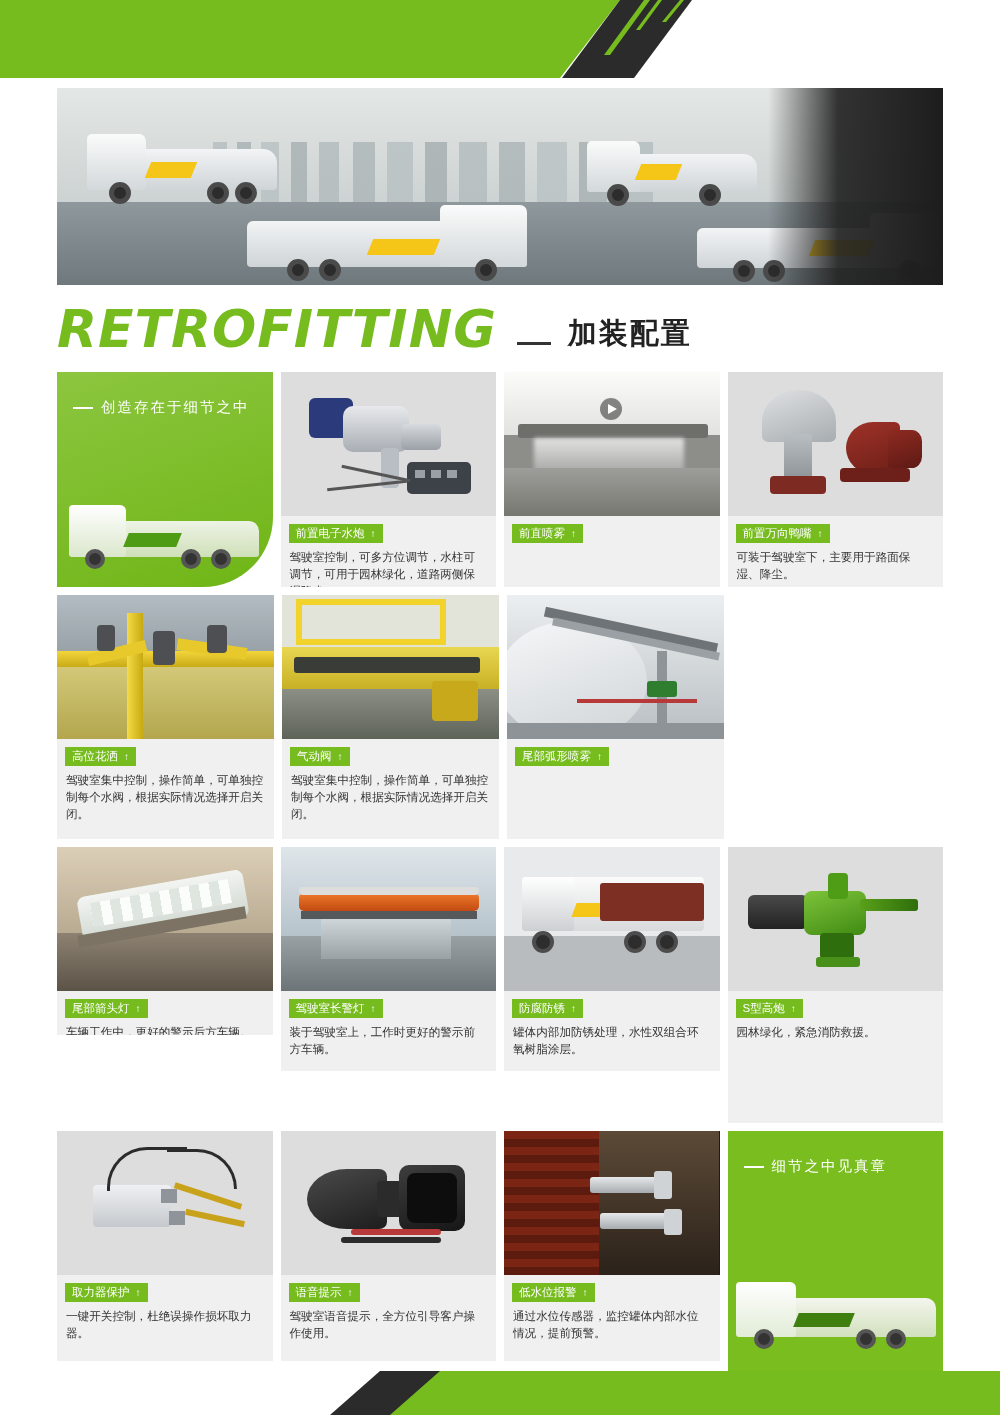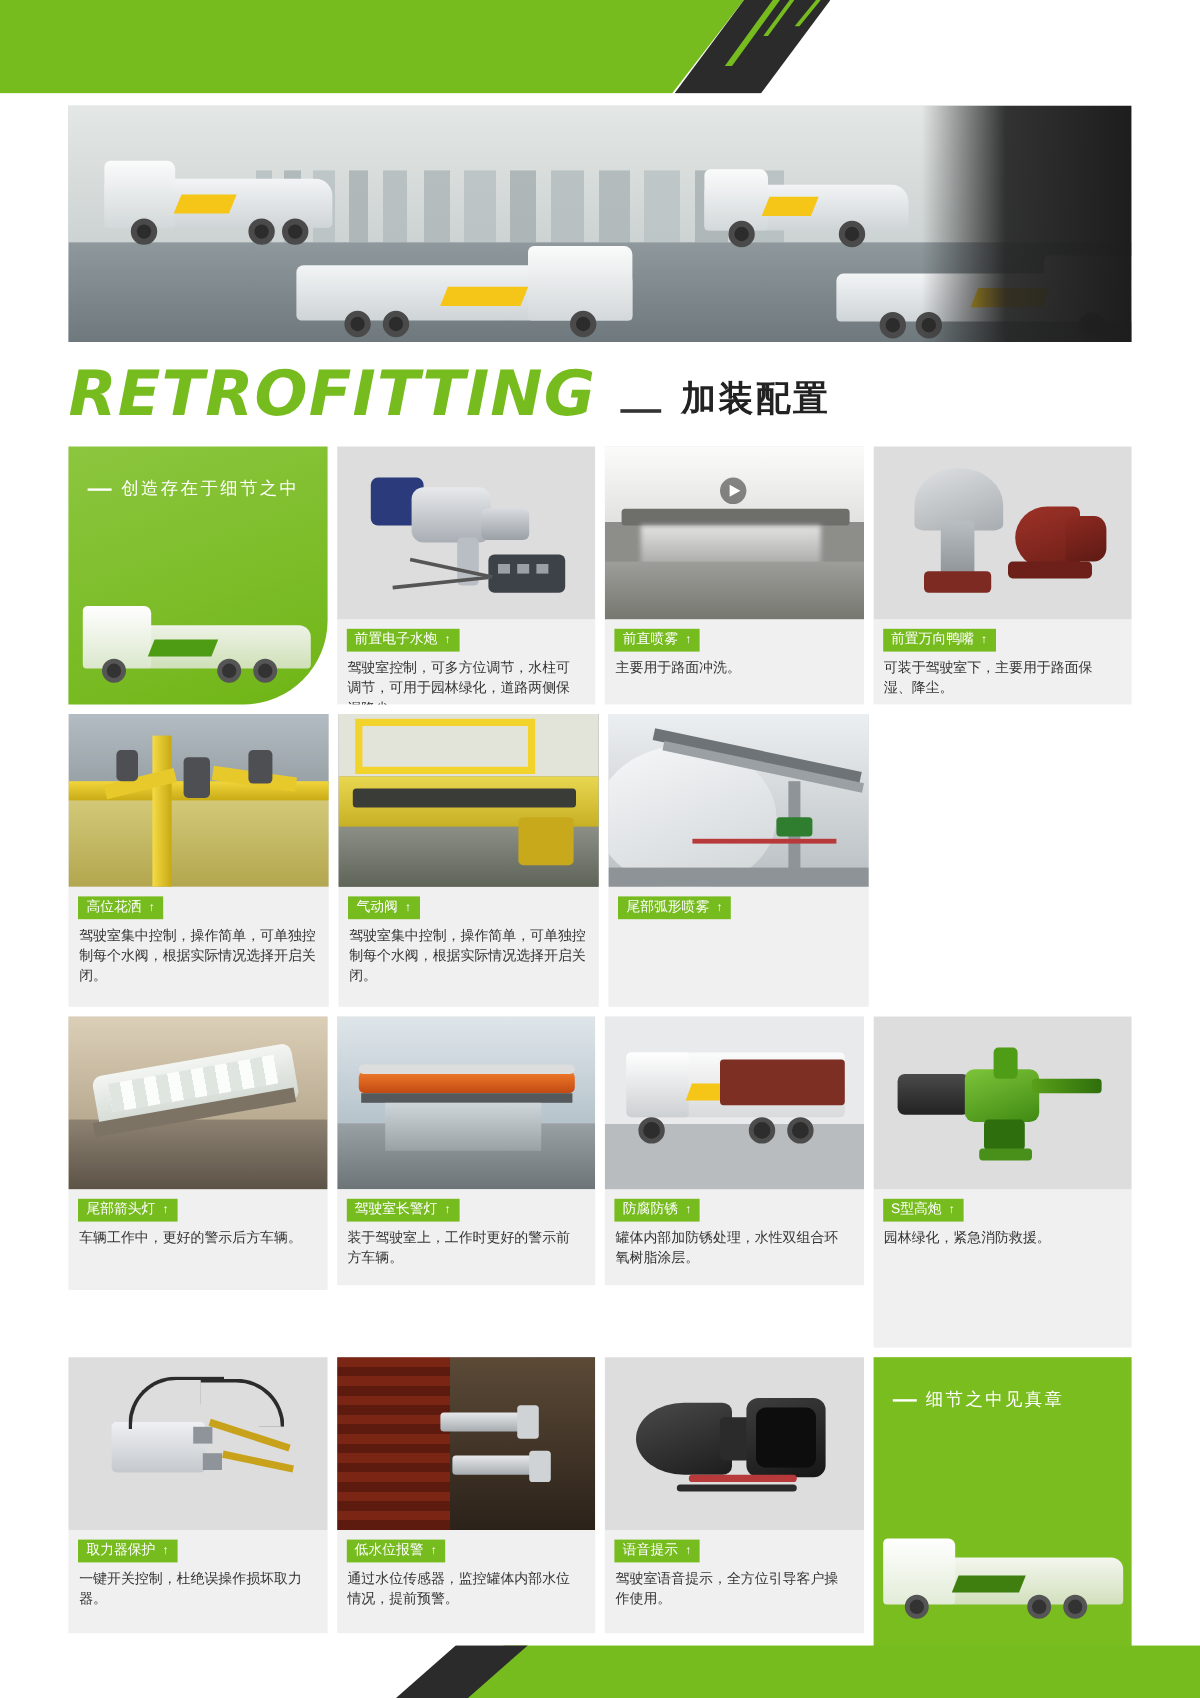--- a/index.html
+++ b/index.html
@@ -346,21 +346,20 @@
           <div class="obj" style="left:0;top:0;width:100%;height:44%;background:linear-gradient(180deg,#fbfbfa,#e2e3e0);"></div>
           <div class="obj" style="left:14px;top:52px;width:190px;height:14px;background:#6e6f6b;border-radius:3px;"></div>
           <div class="obj" style="left:30px;top:66px;width:150px;height:40px;background:linear-gradient(180deg,rgba(255,255,255,.75),rgba(255,255,255,.15));filter:blur(2px);"></div>
           <div class="obj" style="left:0;top:96px;width:100%;height:48px;background:linear-gradient(180deg,#9d9e9a,#76776f);"></div>
           <div class="obj" style="left:96px;top:26px;width:22px;height:22px;border-radius:50%;background:rgba(0,0,0,.45);"></div>
           <div class="obj" style="left:104px;top:32px;width:0;height:0;border-left:9px solid #fff;border-top:5px solid transparent;border-bottom:5px solid transparent;"></div>
         </div>
         <div class="tag">
           <span>前直喷雾</span><span class="arrow">↑</span>
         </div>
-        <div class="desc">主要用于路面冲洗。</div>
       </div>
 
       <div class="cell" style="height:215px">
         <div class="photo white-bg">
           <div class="obj" style="left:34px;top:18px;width:74px;height:52px;background:linear-gradient(160deg,#dfe1e3,#a7acb0);border-radius:50% 50% 10% 10%/60% 60% 10% 10%;"></div>
           <div class="obj" style="left:56px;top:62px;width:28px;height:46px;background:linear-gradient(180deg,#b9bec2,#8e9397);border-radius:4px;"></div>
           <div class="obj" style="left:42px;top:104px;width:56px;height:18px;background:#7d2a22;border-radius:4px;"></div>
           <div class="obj" style="left:118px;top:50px;width:54px;height:52px;background:linear-gradient(160deg,#9e3228,#6e1f18);border-radius:50% 10% 10% 50%/50% 10% 10% 50%;"></div>
           <div class="obj" style="left:160px;top:58px;width:34px;height:38px;background:linear-gradient(160deg,#8e2a21,#5d1a14);border-radius:6px 30% 30% 6%;"></div>
           <div class="obj" style="left:112px;top:96px;width:70px;height:14px;background:#6d2019;border-radius:4px;"></div>
@@ -420,21 +419,21 @@
           <div class="obj" style="left:0;top:128px;width:100%;height:16px;background:#8e9397;"></div>
         </div>
         <div class="tag">
           <span>尾部弧形喷雾</span><span class="arrow">↑</span>
         </div>
       </div>
     </div>
 
     <div class="row">
 
-      <div class="cell" style="height:228px">
+      <div class="cell" style="height:188px">
         <div class="photo" style="background:linear-gradient(180deg,#cdbfa6 0%,#9c8f77 100%);">
           <div class="obj" style="left:0;top:0;width:100%;height:60%;background:linear-gradient(180deg,#dccfb7,#b9ab92);"></div>
           <div class="obj" style="left:0;top:60%;width:100%;height:40%;background:linear-gradient(180deg,#8d8272,#5c5347);"></div>
           <div class="obj" style="left:22px;top:36px;width:168px;height:48px;background:linear-gradient(180deg,#f3f5f2,#cfd6cf);transform:rotate(-10deg);border-radius:8px;"></div>
           <div class="obj" style="left:34px;top:44px;width:140px;height:24px;background:repeating-linear-gradient(90deg,#dfe6df 0 10px,#fbfdfb 10px 20px);transform:rotate(-10deg);"></div>
           <div class="obj" style="left:20px;top:74px;width:170px;height:12px;background:#7c7364;transform:rotate(-10deg);"></div>
         </div>
         <div class="tag">
           <span>尾部箭头灯</span><span class="arrow">↑</span>
         </div>
@@ -500,49 +499,49 @@
           <div class="obj" style="left:104px;top:58px;width:16px;height:14px;background:#8f949a;"></div>
           <div class="obj" style="left:112px;top:80px;width:16px;height:14px;background:#8f949a;"></div>
         </div>
         <div class="tag">
           <span>取力器保护</span><span class="arrow">↑</span>
         </div>
         <div class="desc">一键开关控制，杜绝误操作损坏取力器。</div>
       </div>
 
       <div class="cell" style="height:230px">
+        <div class="photo white-bg">
+          <div class="obj" style="left:26px;top:38px;width:80px;height:60px;background:linear-gradient(160deg,#4a4a4a,#1d1d1d);border-radius:50% 10% 10% 50% / 50% 12% 12% 50%;"></div>
+          <div class="obj" style="left:96px;top:50px;width:26px;height:36px;background:#2b2b2b;border-radius:4px;"></div>
+          <div class="obj" style="left:118px;top:34px;width:66px;height:66px;background:linear-gradient(160deg,#3d3d3d,#161616);border-radius:10px;"></div>
+          <div class="obj" style="left:126px;top:42px;width:50px;height:50px;background:#0d0d0d;border-radius:8px;"></div>
+          <div class="obj" style="left:70px;top:98px;width:90px;height:6px;background:#b8393a;border-radius:3px;"></div>
+          <div class="obj" style="left:60px;top:106px;width:100px;height:6px;background:#2b2b2b;border-radius:3px;"></div>
+        </div>
+        <div class="tag">
+          <span>语音提示</span><span class="arrow">↑</span>
+        </div>
+        <div class="desc">驾驶室语音提示，全方位引导客户操作使用。</div>
+      </div>
+
+      <div class="cell" style="height:230px">
         <div class="photo" style="background:linear-gradient(90deg,#6b1f14 0%,#8a2a18 34%,#3e3329 62%,#1f1a14 100%);">
           <div class="obj" style="left:0;top:0;width:44%;height:100%;background:repeating-linear-gradient(180deg,#7b2515 0 8px,#5d1b0f 8px 16px);"></div>
           <div class="obj" style="left:44%;top:0;width:56%;height:100%;background:linear-gradient(180deg,#5c4a37,#2b221a);"></div>
           <div class="obj" style="left:86px;top:46px;width:70px;height:16px;background:linear-gradient(180deg,#e6e8ea,#a7acb0);border-radius:3px;"></div>
           <div class="obj" style="left:96px;top:82px;width:70px;height:16px;background:linear-gradient(180deg,#e6e8ea,#a7acb0);border-radius:3px;"></div>
           <div class="obj" style="left:150px;top:40px;width:18px;height:28px;background:#cfd3d6;border-radius:3px;"></div>
           <div class="obj" style="left:160px;top:78px;width:18px;height:26px;background:#cfd3d6;border-radius:3px;"></div>
         </div>
         <div class="tag">
           <span>低水位报警</span><span class="arrow">↑</span>
         </div>
         <div class="desc">通过水位传感器，监控罐体内部水位情况，提前预警。</div>
       </div>
 
-      <div class="cell" style="height:230px">
-        <div class="photo white-bg">
-          <div class="obj" style="left:26px;top:38px;width:80px;height:60px;background:linear-gradient(160deg,#4a4a4a,#1d1d1d);border-radius:50% 10% 10% 50% / 50% 12% 12% 50%;"></div>
-          <div class="obj" style="left:96px;top:50px;width:26px;height:36px;background:#2b2b2b;border-radius:4px;"></div>
-          <div class="obj" style="left:118px;top:34px;width:66px;height:66px;background:linear-gradient(160deg,#3d3d3d,#161616);border-radius:10px;"></div>
-          <div class="obj" style="left:126px;top:42px;width:50px;height:50px;background:#0d0d0d;border-radius:8px;"></div>
-          <div class="obj" style="left:70px;top:98px;width:90px;height:6px;background:#b8393a;border-radius:3px;"></div>
-          <div class="obj" style="left:60px;top:106px;width:100px;height:6px;background:#2b2b2b;border-radius:3px;"></div>
-        </div>
-        <div class="tag">
-          <span>语音提示</span><span class="arrow">↑</span>
-        </div>
-        <div class="desc">驾驶室语音提示，全方位引导客户操作使用。</div>
-      </div>
-
       <div class="cell green" style="height:250px">
         <div class="green-head">
           <span class="dash"></span><span>细节之中见真章</span>
         </div>
         <div class="green-truck" style="left:8px;bottom:30px;width:200px;height:92px;">
           <div class="gbody" style="background:linear-gradient(180deg,#f3f6ee,#d2e0bd);"></div>
           <div class="gcab" style="background:linear-gradient(180deg,#ffffff,#e2ecd7);"></div>
           <div class="gstripe" style="background:#3f7f10;"></div>
           <div class="gwheel" style="left:18px"></div>
           <div class="gwheel" style="left:120px"></div>

